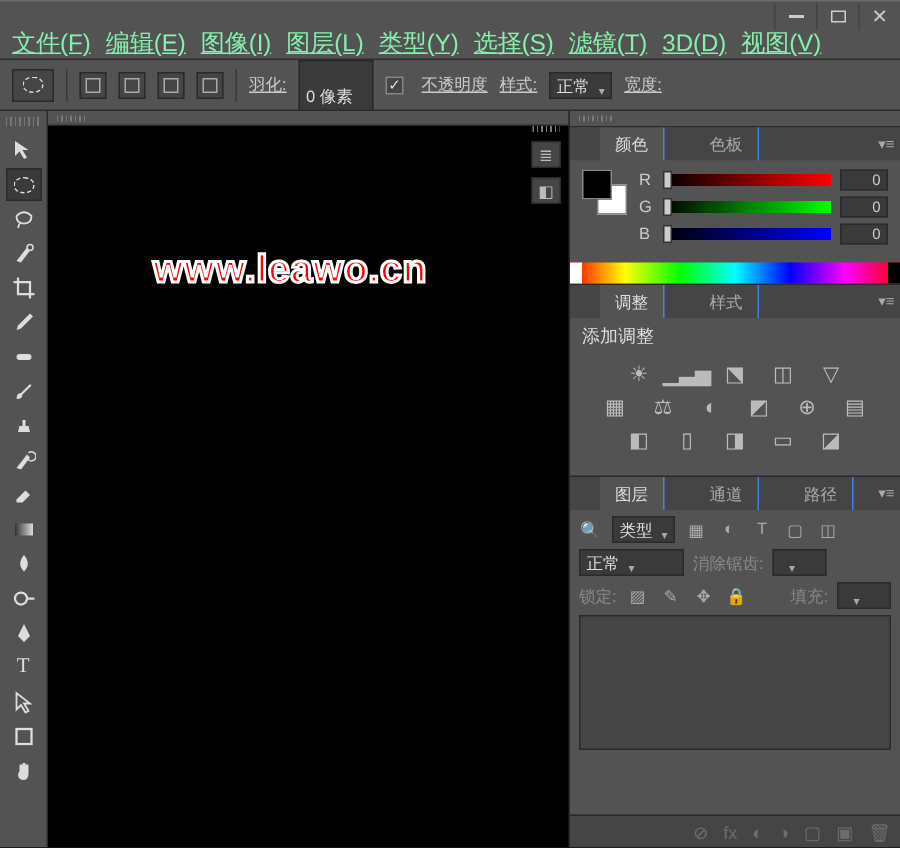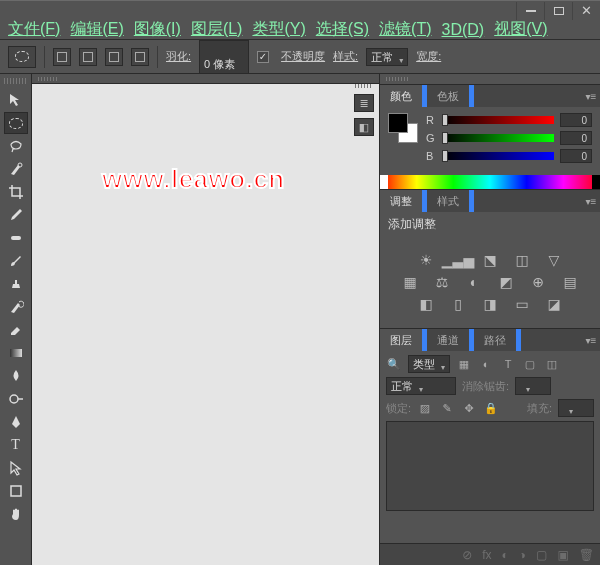--- a/index.html
+++ b/index.html
@@ -35,35 +35,35 @@
   .main { flex:1; display:flex; overflow:hidden; }
 
   
   .toolstrip { width:32px; background:#535353; border-right:1px solid #2a2a2a; display:flex; flex-direction:column; align-items:center; padding-top:4px; gap:1px; }
   .toolstrip .grip { width:24px; height:6px; background:repeating-linear-gradient(90deg,#777,#777 1px,transparent 1px,transparent 3px); margin-bottom:4px; }
   .tool { width:24px; height:22px; display:flex; align-items:center; justify-content:center; color:#ddd; font-size:14px; border:1px solid transparent; }
   .tool.sel { background:#3a3a3a; border:1px solid #2a2a2a; }
   .tool svg { width:16px; height:16px; }
 
   
-  .canvas-wrap { flex:1; background:#e5e5e5; position:relative; border-right:1px solid #2a2a2a; }
+  .canvas-wrap { flex:1; background:#000000; position:relative; border-right:1px solid #2a2a2a; }
   .docbar { height:10px; background:#535353; border-bottom:1px solid #2a2a2a; display:flex; align-items:center; padding-left:6px; }
   .docbar .grip{ width:20px; height:4px; background:repeating-linear-gradient(90deg,#777,#777 1px,transparent 1px,transparent 3px); }
   .watermark { position:absolute; top:90px; left:70px; font-size:26px; font-weight:bold; color:#f00; -webkit-text-stroke:2px #fff; font-family:Arial,sans-serif; letter-spacing:0.5px; }
 
   
   .panels { width:220px; background:#535353; display:flex; flex-direction:column; }
   .panels .pstrip { height:10px; display:flex; align-items:center; padding-left:6px; }
   .panels .pstrip .grip{ width:24px; height:4px; background:repeating-linear-gradient(90deg,#777,#777 1px,transparent 1px,transparent 3px); }
   .dock-icons { position:absolute; right:222px; top:84px; width:28px; display:flex; flex-direction:column; gap:6px; align-items:center; }
   .dock-icons .di{ width:20px; height:18px; background:#454545; border:1px solid #2a2a2a; display:flex; align-items:center; justify-content:center; font-size:11px; color:#bbb;}
 
   .panel { border-top:1px solid #2a2a2a; }
   .panel-tabs { height:22px; background:#454545; display:flex; align-items:stretch; }
-  .ptab { padding:0 10px; display:flex; align-items:center; color:#aaa; font-size:11px; border-right:5px solid #3b82f6; }
+  .ptab { padding:0 10px; display:flex; align-items:center; color:#aaa; font-size:11px; border-right:1px solid #3b82f6;margin-left:20px; }
   .ptab.active { background:#535353; color:#ddd; }
   .panel-menu { margin-left:auto; width:18px; display:flex; align-items:center; justify-content:center; color:#aaa; font-size:10px; }
 
   .panel-body { background:#535353; padding:6px 8px; }
 
   
   .color-body { display:flex; gap:8px; align-items:flex-start; }
   .swatch-pair { width:30px; height:30px; position:relative; }
   .swatch-pair .fg{ position:absolute; width:20px; height:20px; background:#000; border:1px solid #888; top:0; left:0;}
   .swatch-pair .bg{ position:absolute; width:20px; height:20px; background:#fff; border:1px solid #888; bottom:0; right:0;}
@@ -75,21 +75,21 @@
   .srow .track.green{ background:linear-gradient(90deg,#000,#0f0); }
   .srow .track.blue{ background:linear-gradient(90deg,#000,#00f); }
   .srow .knob{ position:absolute; left:0; top:-2px; width:6px; height:12px; background:#ccc; border:1px solid #333; }
   .srow .val{ width:32px; height:14px; background:#3a3a3a; border:1px solid #2a2a2a; display:flex; align-items:center; justify-content:flex-end; padding:0 4px; font-size:10px; }
   .spectrum { height:14px; margin-top:6px; background:linear-gradient(90deg,#f00,#ff0,#0f0,#0ff,#00f,#f0f,#f00); position:relative; }
   .spectrum::before{content:"";position:absolute;left:0;top:0;width:8px;height:100%;background:#fff;}
   .spectrum::after{content:"";position:absolute;right:0;top:0;width:8px;height:100%;background:#000;}
 
   
   .adj-body { padding:4px 8px 10px; }
-  .adj-title{ font-size:12px; color:#ddd; margin-bottom:19px; }
+  .adj-title{ font-size:12px; color:#ddd; margin-bottom:8px; }
   .adj-row{ display:flex; gap:14px; justify-content:center; margin:6px 0; }
   .adj-ic{ width:18px; height:16px; color:#bbb; font-size:14px; display:flex; align-items:center; justify-content:center;}
 
   
   .layers-body{ padding:4px 6px; }
   .lrow{ display:flex; align-items:center; gap:6px; margin-bottom:4px; font-size:11px; }
   .lrow .ic{ width:16px; height:16px; display:flex; align-items:center; justify-content:center; color:#aaa; }
   .layer-list{ height:90px; background:#454545; border:1px solid #2a2a2a; margin-top:4px; }
   .layer-footer{ height:22px; display:flex; align-items:center; justify-content:flex-end; gap:10px; padding:0 6px; border-top:1px solid #2a2a2a; color:#888; font-size:12px; background:#454545;}
   .layer-footer span{opacity:0.6;}

